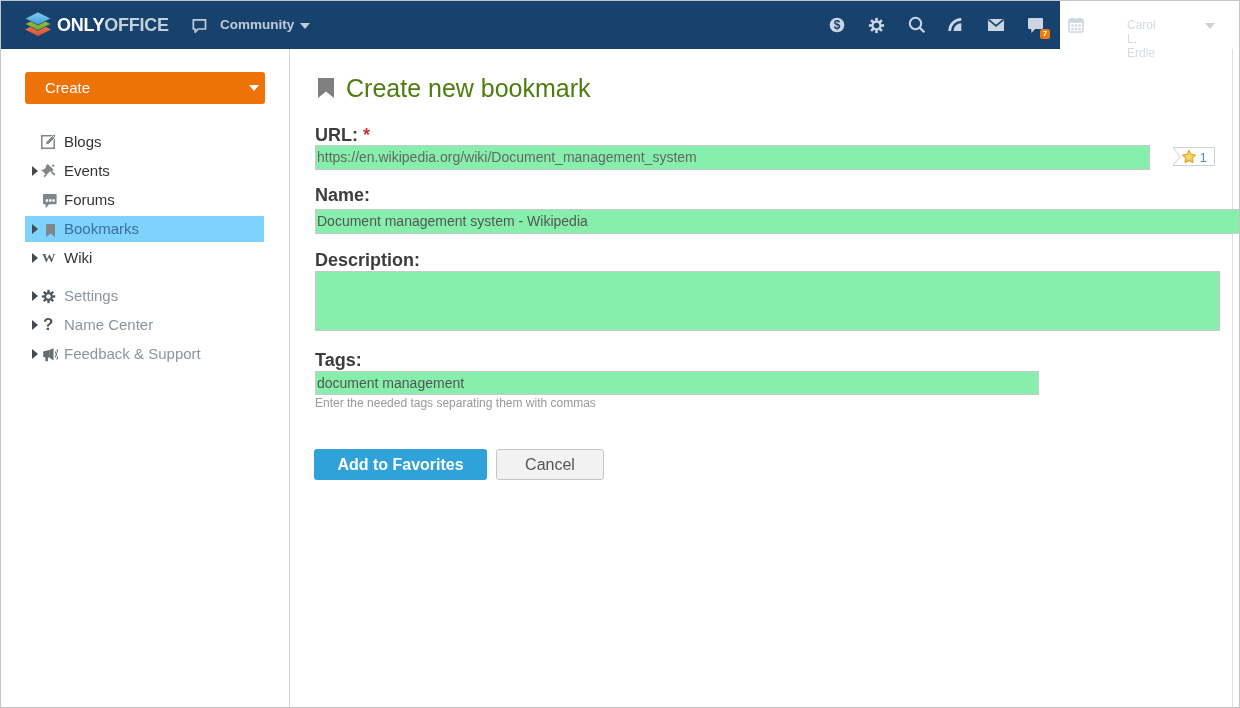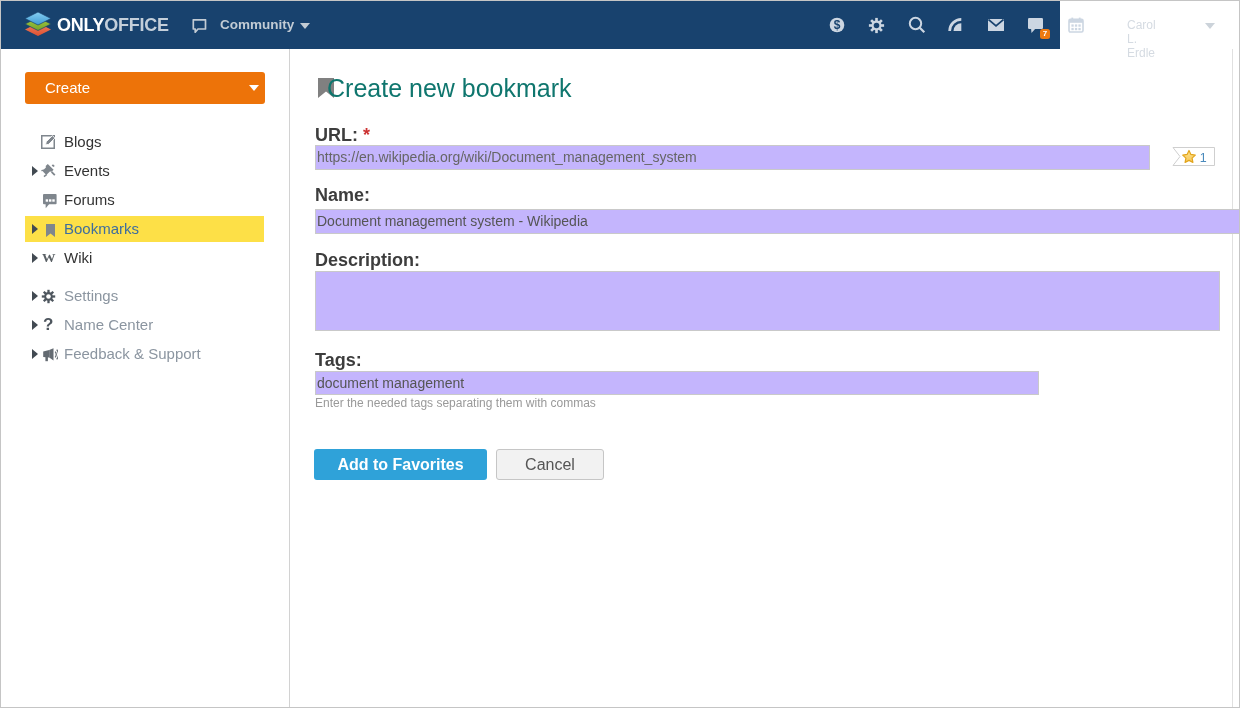--- a/index.html
+++ b/index.html
@@ -21,28 +21,28 @@
   
   #divider{position:absolute;left:289px;top:49px;width:1px;height:659px;background:#d2d2d2}
   #createbtn{position:absolute;left:25px;top:72px;width:240px;height:32px;background:#ed7309;border-radius:3px}
   #createbtn .lbl{position:absolute;left:20px;top:7px;font-size:15px;line-height:17px;color:#fff}
   #createbtn .caret{position:absolute;left:224px;top:13px;width:0;height:0;border-left:5px solid transparent;border-right:5px solid transparent;border-top:6px solid #fff}
   .mrow{position:absolute;left:25px;width:239px;height:26px}
   .mrow .arr{position:absolute;left:7px;top:8px;width:0;height:0;border-top:5px solid transparent;border-bottom:5px solid transparent;border-left:6px solid #424a52}
   .mrow .ic{position:absolute;left:16px;top:6px}
   .mrow .tx{position:absolute;left:39px;top:4px;font-size:15px;line-height:17px;color:#333;white-space:nowrap}
   .mrow.dim .tx{color:#8b95a0}
-  #row-bookmarks{background:#fde047}
+  #row-bookmarks{background:#7dd3fc}
   #row-bookmarks .tx{color:#3e6d9e}
   
   #titleicon{position:absolute;left:318px;top:78px}
-  #title{position:absolute;left:327px;top:74px;font-size:25px;line-height:29px;color:#0f766e}
+  #title{position:absolute;left:346px;top:74px;font-size:25px;line-height:29px;color:#4d7c0f}
   .flabel{position:absolute;font-size:18px;font-weight:bold;color:#3d3d3d}
   .flabel .req{color:#cc3333}
-  .finput{position:absolute;border:1px solid #c9c9c9;background:#c4b5fd;font-size:14px;color:#666;line-height:23px;padding:0 0 0 1px;box-sizing:border-box}
+  .finput{position:absolute;border:1px solid #c9c9c9;background:#86efac;font-size:14px;color:#666;line-height:23px;padding:0 0 0 1px;box-sizing:border-box}
   #hint{position:absolute;left:315px;top:396px;font-size:12px;color:#999}
   #btn-add{position:absolute;left:314px;top:449px;width:173px;height:31px;background:#2fa2d9;border-radius:3px;color:#fff;font-size:16px;font-weight:bold;text-align:center;line-height:31px}
   #btn-cancel{position:absolute;left:496px;top:449px;width:108px;height:31px;background:#f2f2f2;border:1px solid #c6c6c6;border-radius:3px;color:#555;font-size:16px;text-align:center;line-height:29px;box-sizing:border-box}
   #starbadge{position:absolute;left:1172px;top:147px;width:43px;height:19px}
 </style>
 </head>
 <body>
 <div id="page">
   <div id="frame"></div>
 

